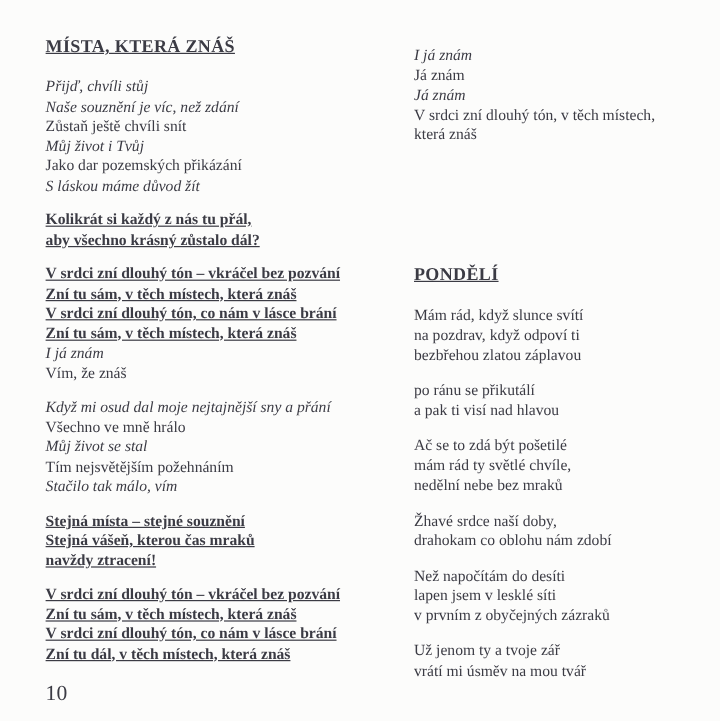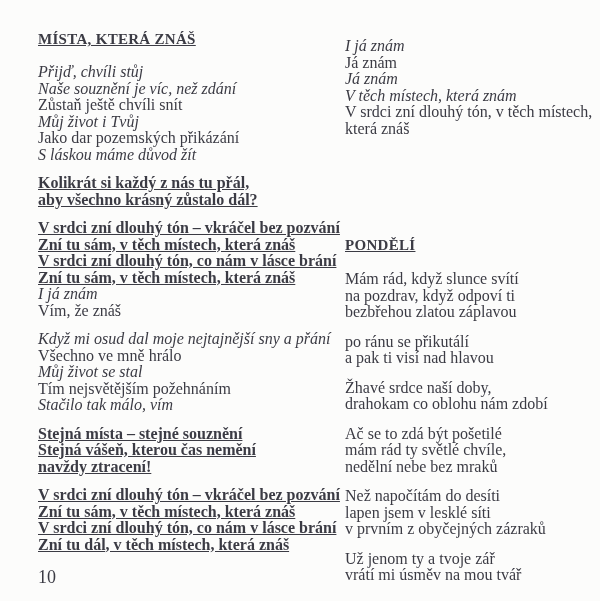--- a/index.html
+++ b/index.html
@@ -46,21 +46,21 @@
     margin-top: 99px;
     margin-bottom: 17px;
   }
   .stanza {
     margin-bottom: 12px;
   }
   .col-right .stanza {
     margin-bottom: 13px;
   }
   .line {
-    font-size: 16px;
+    font-size: 13px;
     line-height: 16.5px;
     white-space: nowrap;
   }
   .line.italic { font-style: italic; }
   .line.bold { font-weight: 700; text-decoration: underline; }
   .line.regular { font-style: normal; font-weight: 400; }
   .page-number {
     position: absolute;
     left: 38px;
     top: 569px;
@@ -96,57 +96,56 @@
       </div>
       <div class="stanza">
         <div class="line italic">Když mi osud dal moje nejtajnější sny a přání</div>
         <div class="line regular">Všechno ve mně hrálo</div>
         <div class="line italic">Můj život se stal</div>
         <div class="line regular">Tím nejsvětějším požehnáním</div>
         <div class="line italic">Stačilo tak málo, vím</div>
       </div>
       <div class="stanza">
         <div class="line bold">Stejná místa – stejné souznění</div>
-        <div class="line bold">Stejná vášeň, kterou čas nemění</div>
+        <div class="line bold">Stejná vášeň, kterou čas mraků</div>
         <div class="line bold">navždy ztracení!</div>
       </div>
       <div class="stanza">
         <div class="line bold">V srdci zní dlouhý tón – vkráčel bez pozvání</div>
         <div class="line bold">Zní tu sám, v těch místech, která znáš</div>
         <div class="line bold">V srdci zní dlouhý tón, co nám v lásce brání</div>
         <div class="line bold">Zní tu dál, v těch místech, která znáš</div>
       </div>
     </div>
   <div class="col col-right" id="col-right">
       <div class="stanza">
         <div class="line italic">I já znám</div>
         <div class="line regular">Já znám</div>
         <div class="line italic">Já znám</div>
-        <div class="line italic">V těch místech, která znám</div>
         <div class="line regular">V srdci zní dlouhý tón, v těch místech,</div>
         <div class="line regular">která znáš</div>
       </div>
       <div class="poem-title">PONDĚLÍ</div>
       <div class="stanza">
         <div class="line regular">Mám rád, když slunce svítí</div>
         <div class="line regular">na pozdrav, když odpoví ti</div>
         <div class="line regular">bezbřehou zlatou záplavou</div>
       </div>
       <div class="stanza">
         <div class="line regular">po ránu se přikutálí</div>
         <div class="line regular">a pak ti visí nad hlavou</div>
       </div>
       <div class="stanza">
-        <div class="line regular">Žhavé srdce naší doby,</div>
-        <div class="line regular">drahokam co oblohu nám zdobí</div>
-      </div>
-      <div class="stanza">
         <div class="line regular">Ač se to zdá být pošetilé</div>
         <div class="line regular">mám rád ty světlé chvíle,</div>
         <div class="line regular">nedělní nebe bez mraků</div>
+      </div>
+      <div class="stanza">
+        <div class="line regular">Žhavé srdce naší doby,</div>
+        <div class="line regular">drahokam co oblohu nám zdobí</div>
       </div>
       <div class="stanza">
         <div class="line regular">Než napočítám do desíti</div>
         <div class="line regular">lapen jsem v lesklé síti</div>
         <div class="line regular">v prvním z obyčejných zázraků</div>
       </div>
       <div class="stanza">
         <div class="line regular">Už jenom ty a tvoje zář</div>
         <div class="line regular">vrátí mi úsměv na mou tvář</div>
       </div>

